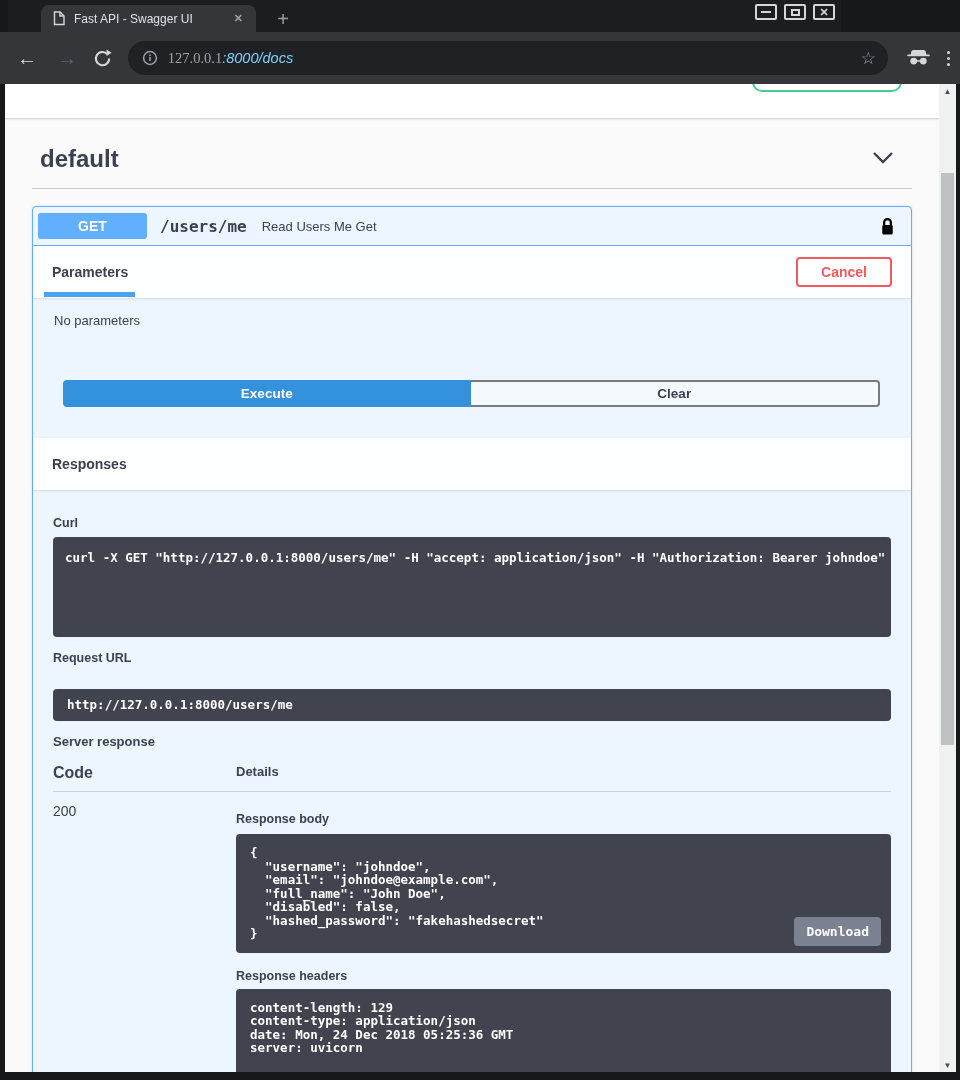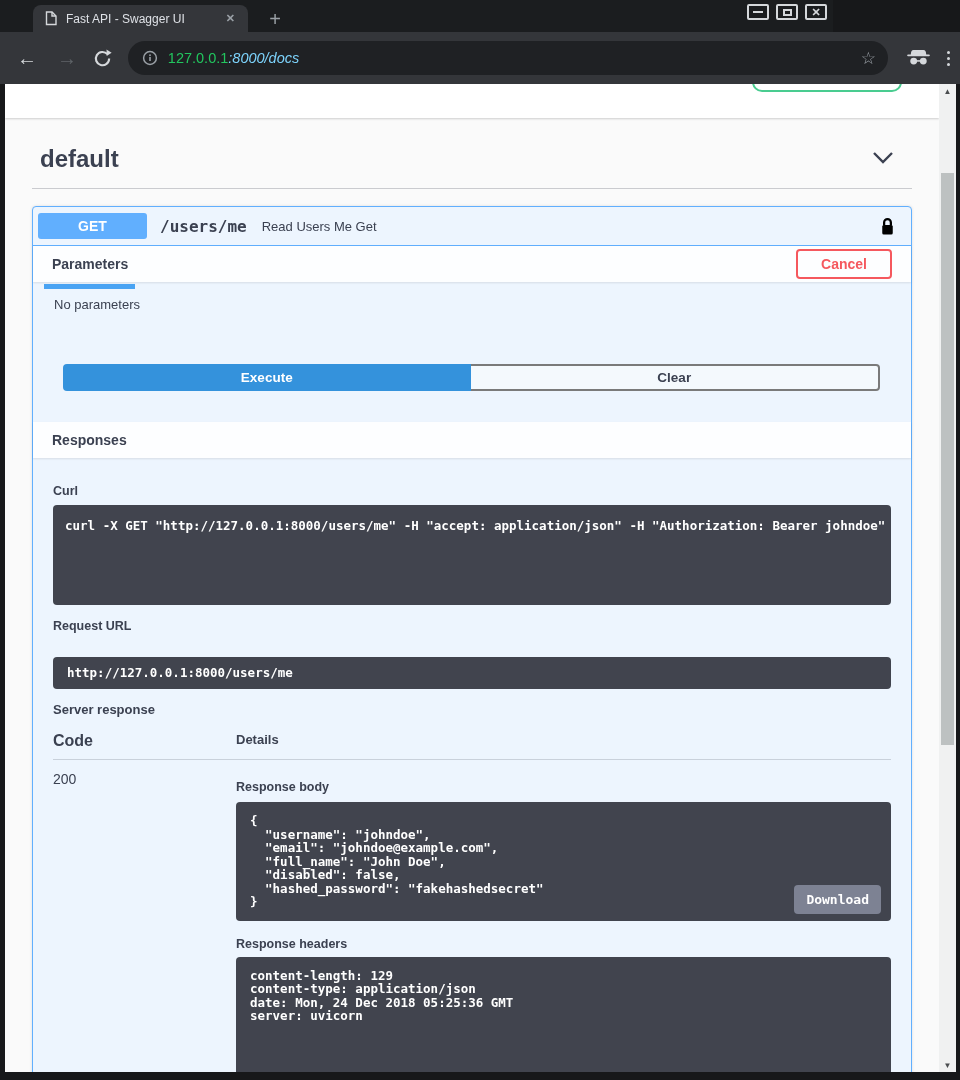--- a/index.html
+++ b/index.html
@@ -1,20 +1,20 @@
 <!DOCTYPE html>
 <html style="--accent-post: #49cc90; --accent-get: #61affe; --execute-blue: #3492dc; --cancel-red: #f5585e; --tab-underline: #49a3f3; --code-bg: #41444e; --text-dark: #3b4151; --download-bg: #7d8293;"><head>
 <meta charset="utf-8">
 <style>
   * { margin:0; padding:0; box-sizing:border-box; }
   html,body { width:960px; height:1080px; overflow:hidden; }
   body { background:#17181a; font-family:"Liberation Sans", sans-serif; position:relative; }
 
   
-  .titlebar { position:absolute; left:0; top:0; width:833px; height:32px; background:#1b1d1f; }
+  .titlebar { position:absolute; left:8px; top:0; width:833px; height:32px; background:#1b1d1f; }
   .tab { position:absolute; left:33px; top:5px; width:215px; height:27px; background:#34363a;
          border-radius:8px 8px 0 0; display:flex; align-items:center; padding:0 8px 0 12px; }
   .tab-title { color:#dee1e6; font-size:12px; flex:1; margin-left:9px; white-space:nowrap; overflow:hidden; }
   .tab-close { color:#9aa0a6; font-size:11px; font-weight:bold; padding:2px 5px; }
   .newtab { position:absolute; left:262px; top:6px; color:#9aa0a6; font-size:20px; width:26px; height:26px;
             display:flex; align-items:center; justify-content:center; }
   .winbtns { position:absolute; right:6px; top:4px; display:flex; gap:7px; }
   .winbtn { width:22px; height:16px; border:2px solid #d5d8db; border-radius:2px;
             display:flex; align-items:center; justify-content:center; }
   .winbtn .bar { width:10px; height:2px; background:#d5d8db; }
@@ -22,21 +22,21 @@
   .winbtn .x { color:#d5d8db; font-size:11px; font-weight:bold; line-height:1; }
 
   .toolbar { position:absolute; left:0; top:32px; width:960px; height:52px; background:#34363a;
              display:flex; align-items:center; }
   .navbtn { font-size:20px; line-height:1; margin-left:14px; width:26px; text-align:center; }
   .back { color:#d6d9dc; } .fwd { color:#5f6468; }
   .reload { margin-left:10px; width:26px; display:flex; justify-content:center; }
   .omnibox { margin-left:12px; width:762px; height:34px; background:#1f2124; border-radius:17px;
              display:flex; align-items:center; padding:0 12px 0 14px; }
   .urltext { font-size:14.5px; margin-left:10px; flex:1; white-space:nowrap; overflow:hidden; }
-  .url-host { color:#22c55e; } .url-rest { color:#7dd3fc;font-style:italic; }
+  .url-host { color:#a3a3a3;font-family:Liberation Serif, serif; } .url-rest { color:#7dd3fc;font-style:italic; }
   .star { color:#9aa0a6; font-size:17px; }
   .incog { margin-left:18px; }
   .menu3 { margin-left:16px; margin-right:10px; display:flex; flex-direction:column; gap:3px; }
   .menu3 i { width:3px; height:3px; border-radius:50%; background:#d5d8db; display:block; }
 
   
   .viewport { position:absolute; left:5px; top:84px; width:951px; height:988px; background:#fafafa; overflow:hidden; }
   .pagecol { position:absolute; left:0; top:0; width:934px; }
 
   .scroll { position:absolute; right:0; top:0; width:17px; height:988px; background:#f0f1f1; }
@@ -66,21 +66,21 @@
   .post .summary { height:32px; }
   .get .summary { height:39px; border-bottom:1px solid var(--accent-get); }
   .method-badge { width:109px; height:26px; border-radius:3px; color:#fff; font-weight:bold; font-size:14px;
                   display:flex; align-items:center; justify-content:center; }
   .badge-post { background:var(--accent-post); }
   .badge-get { background:var(--accent-get); }
   .op-path { font-family:"DejaVu Sans Mono", monospace; font-weight:bold; font-size:16px; margin-left:13px; }
   .op-desc { font-size:13px; margin-left:15px; }
   .lock { margin-left:auto; margin-right:16px; display:flex; }
 
-  .sec-head { height:36px; background:rgba(255,255,255,.85); box-shadow:0 1px 2px rgba(0,0,0,.10);
+  .sec-head { height:52px; background:rgba(255,255,255,.85); box-shadow:0 1px 2px rgba(0,0,0,.10);
               display:flex; align-items:center; justify-content:space-between; padding:4px 19px; }
   .sec-title { font-size:14px; font-weight:bold; }
   .tab-item { position:relative; }
   .tab-item::after { content:""; position:absolute; left:-8px; right:-7px; bottom:-17px; height:5px;
                      background:var(--tab-underline); }
   .cancel-btn { width:96px; height:30px; border:2px solid var(--cancel-red); border-radius:4px; background:transparent;
                 color:var(--cancel-red); font-weight:bold; font-size:14px; font-family:inherit; }
 
   .params-body { padding:15px 0 31px 21px; font-size:13px; }
   .exec-row { display:flex; margin:52px 31px 0 9px; }

